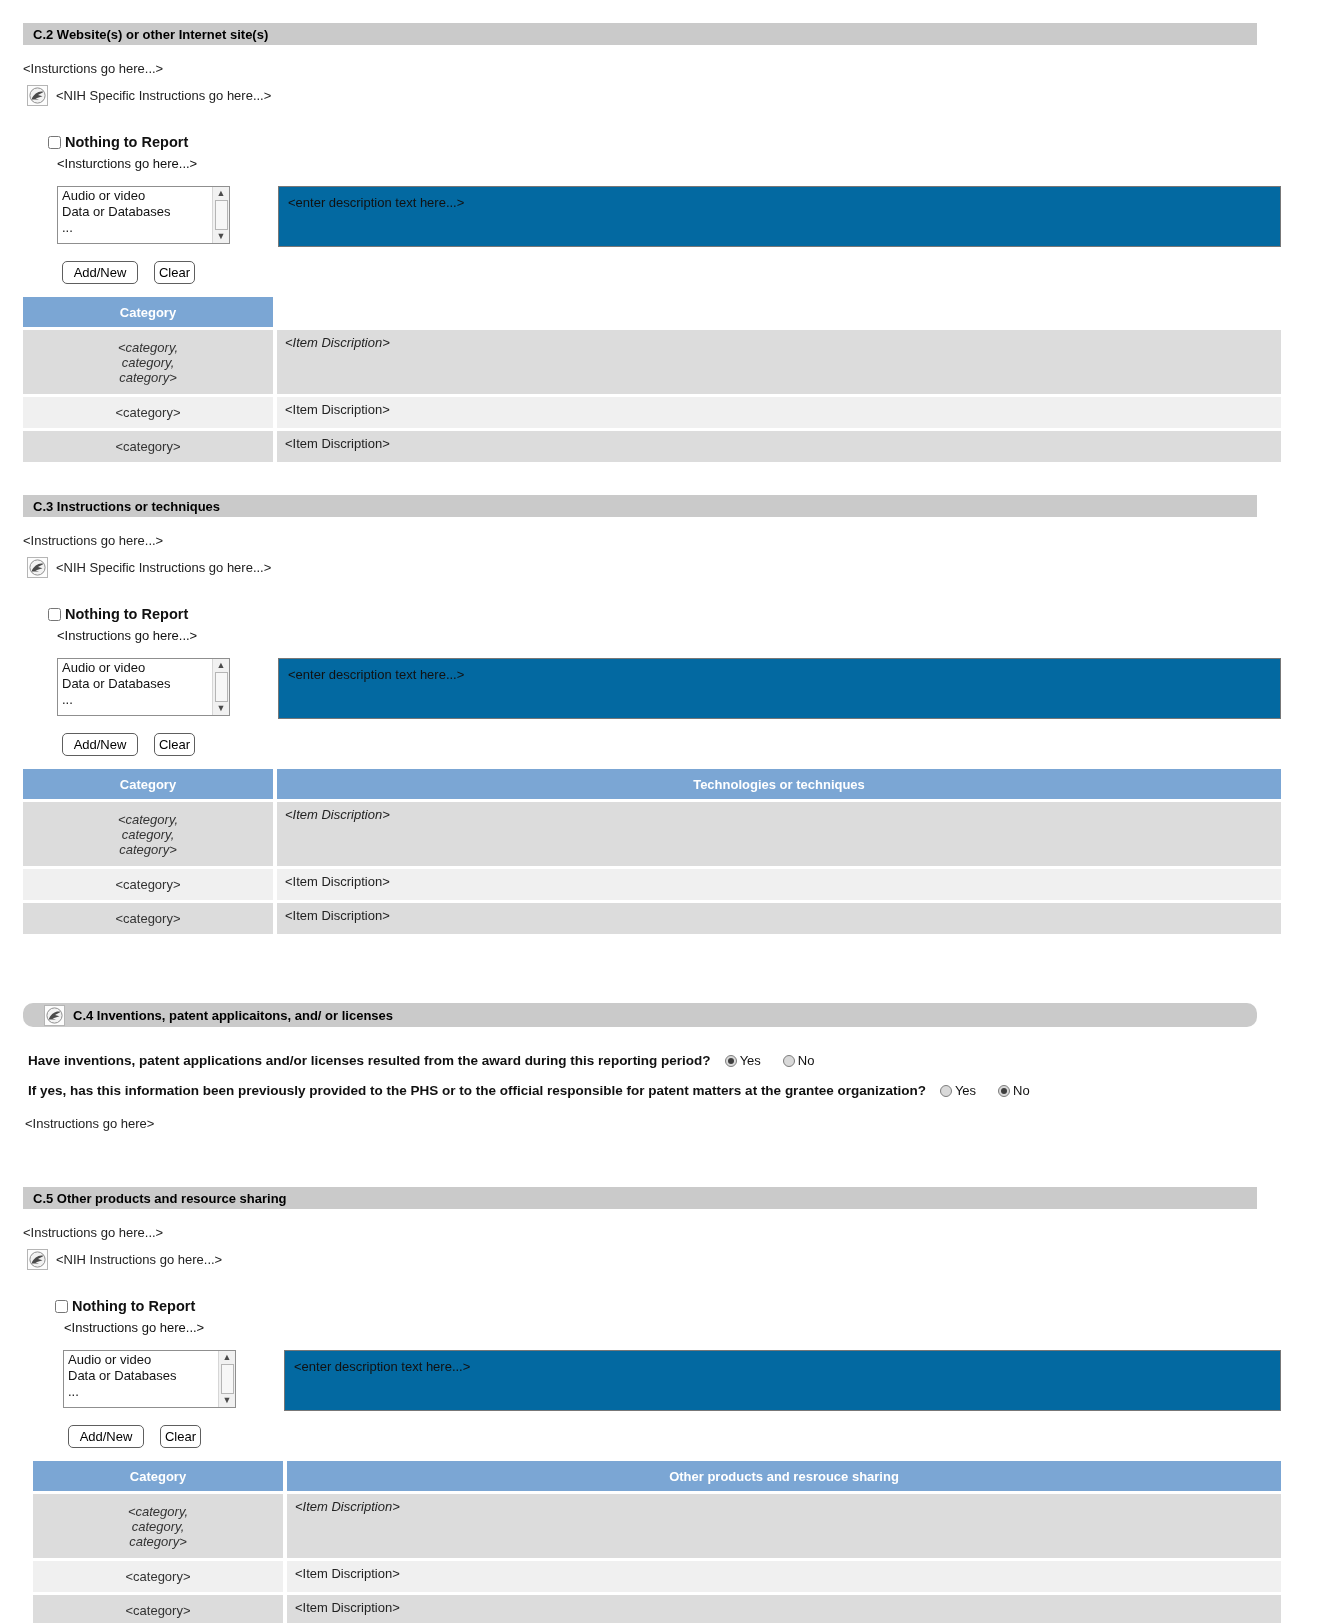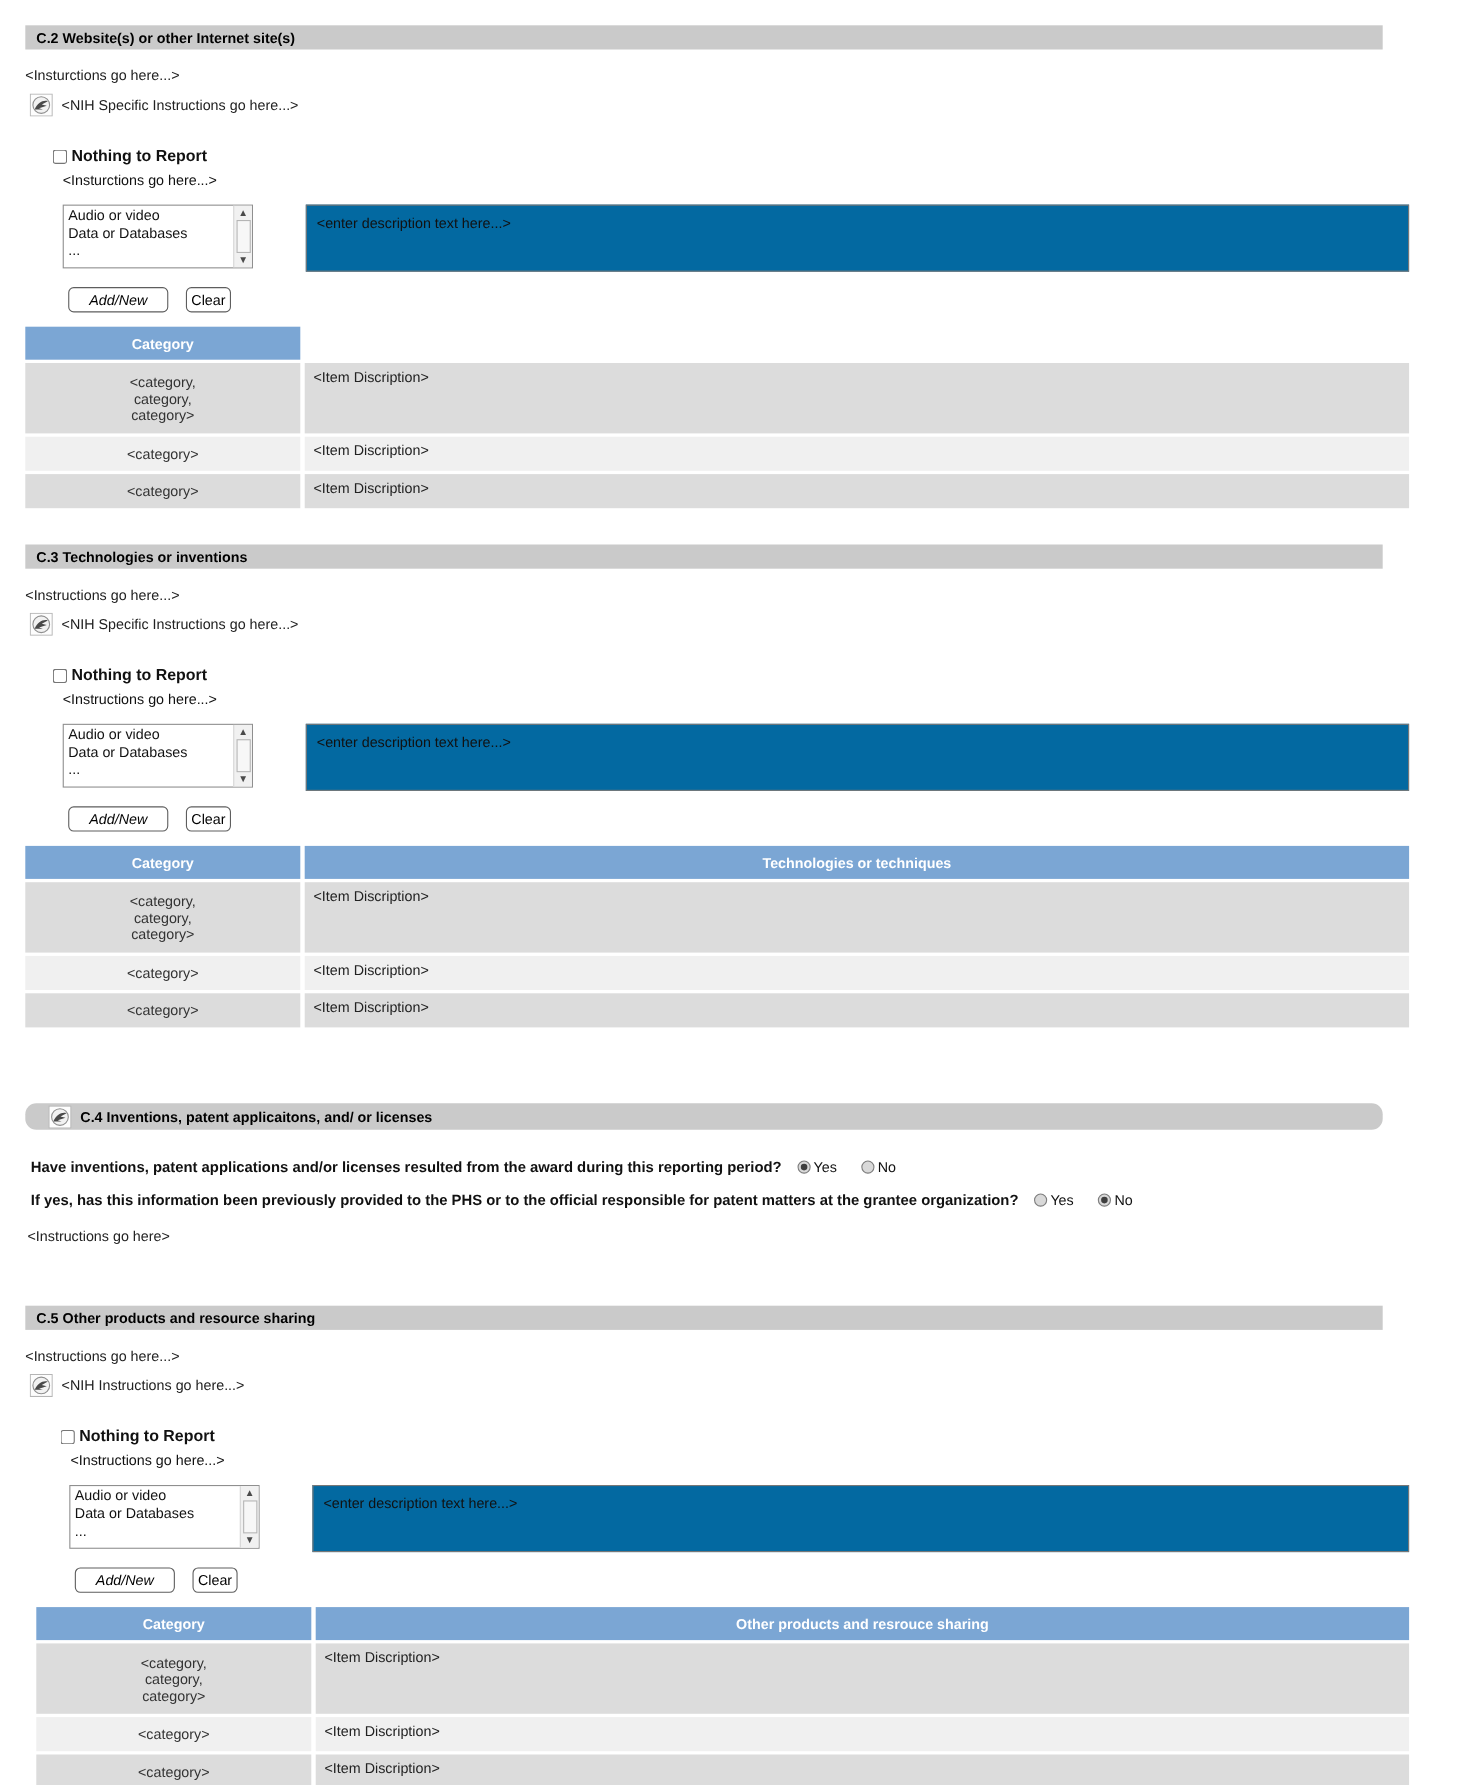--- a/index.html
+++ b/index.html
@@ -47,41 +47,41 @@
     width: 1003px; height: 61px; border: 1px solid #777;
     font-size: 13px; padding: 8px 9px; color: #111; background: #0369a1;
   }
 
   .btn-row { display: flex; gap: 16px; margin-top: 14px; margin-left: 39px; }
   .btn {
     height: 23px; border: 1px solid #5e5e5e; border-radius: 5px; background: #fff;
     font-family: inherit; font-size: 13px; color: #000;
     display: flex; align-items: center; justify-content: center; cursor: pointer;
   }
-  .btn.add { width: 91px; font-style: italic; }
+  .btn.add { width: 76px; }
   .btn.clear { width: 41px; }
 
   
   .tbl { width: 1258px; margin-top: 13px; font-size: 13px; }
   .tr { display: flex; gap: 4px; margin-top: 3px; }
   .tr.head { margin-top: 0; }
   .c1 { width: 250px; flex: none; }
   .c2col { flex: 1; }
   .th {
     background: #7ba6d4; color: #fff; font-weight: bold; height: 30px;
     display: flex; align-items: center; justify-content: center;
   }
   .cat-cell {
     display: flex; align-items: center; justify-content: center;
     text-align: center; color: #333; white-space: pre-line; line-height: 15px;
   }
   .desc-cell { padding: 5px 8px; color: #222; }
   .row-d { background: #dcdcdc; }
   .row-l { background: #f0f0f0; }
-  .tall > div { min-height: 64px; }
+  .tall > div { min-height: 64px; font-style: italic; }
   .short > div { min-height: 31px; }
 
   
   .q-row { display: flex; align-items: center; margin-left: 5px; }
   .q-row.first { margin-top: 26px; }
   .q-row.second { margin-top: 15px; }
   .q-text { font-weight: bold; font-size: 13.5px; }
   .rgroup { display: inline-flex; align-items: center; gap: 3px; margin-left: 14px; cursor: pointer; }
   .rgroup + .rgroup { margin-left: 22px; text-align: center; }
   .radio {
@@ -165,21 +165,21 @@
       </div>
       <div class="tr short">
         <div class="cat-cell c1 row-d">&lt;category&gt;</div>
         <div class="desc-cell c2col row-d">&lt;Item Discription&gt;</div>
       </div>
     </div>
   </section>
 
   <section class="sec-c3">
     <div class="bar">
-      <span>C.3 Technologies or inventions</span>
+      <span>C.3 Instructions or techniques</span>
     </div>
     <div class="instr mt14">&lt;Instructions go here...&gt;</div>
     <div class="nih-row">
       <span class="nih-icon">
         <svg width="21" height="21" viewBox="0 0 21 21">
             <rect x="0.5" y="0.5" width="20" height="20" fill="#fdfdfd" stroke="#b5b5b5"></rect>
             <circle cx="10.5" cy="10.5" r="7.6" fill="#f2f2f2" stroke="#8f8f8f"></circle>
             <path d="M4.5 14.5 C7 8.5 12.5 5.5 16.5 7 L11 10 L15.5 11.2 L8.5 13.5 L12 14.5 Z" fill="#4a4a4a"></path>
           </svg>
       </span>

